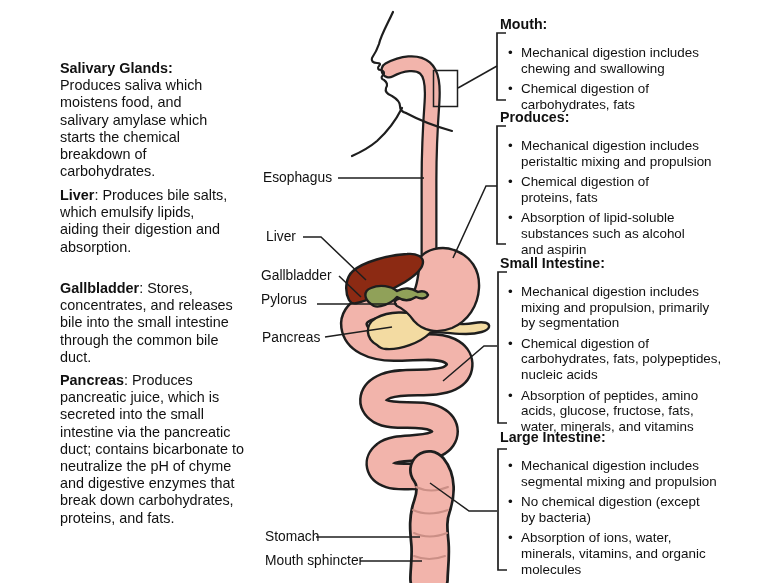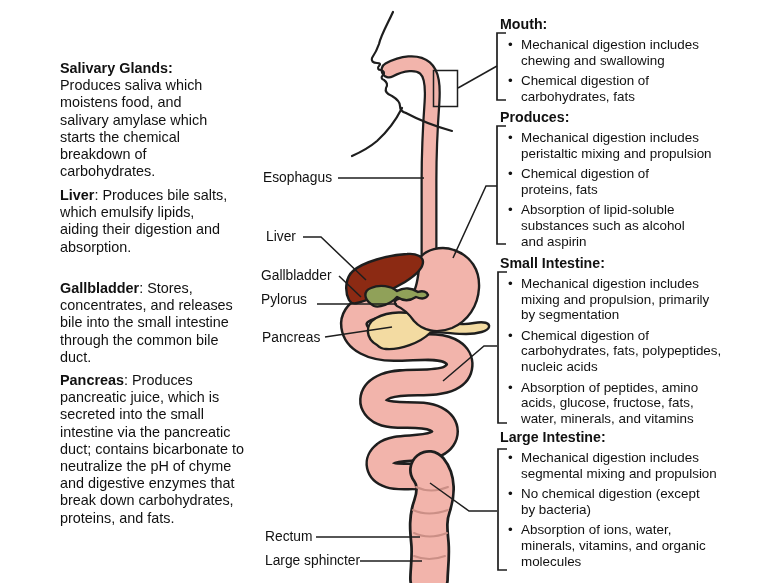--- a/index.html
+++ b/index.html
@@ -17,21 +17,21 @@
   .headline{fill:none;stroke:var(--outline);stroke-width:2.2;stroke-linecap:round;stroke-linejoin:round;}
   .lead{fill:none;stroke:var(--outline);stroke-width:1.5;}
   .bracket{fill:none;stroke:var(--outline);stroke-width:1.7;}
   .crease{fill:none;stroke:#cb8f86;stroke-width:2;stroke-linecap:round;}
   .note{position:absolute;left:60px;width:216px;font-size:14.4px;line-height:17.2px;
         white-space:pre-line;}
   .note b{font-weight:bold;}
   .organ-label{position:absolute;z-index:2;font-size:13.8px;line-height:15px;white-space:nowrap;}
   .rsec{position:absolute;left:500px;width:256px;z-index:2;}
   .rsec h3{margin:0;font-size:14.2px;line-height:17px;font-weight:bold;white-space:nowrap;}
-  .rsec ul{margin:4px 0 0 0;padding:0 0 0 8px;list-style:none;}
+  .rsec ul{margin:12px 0 0 0;padding:0 0 0 8px;list-style:none;}
   .rsec li{position:relative;padding-left:13px;margin:0 0 5px 0;font-size:13.4px;
            line-height:15.6px;}
   .rsec li::before{content:"\2022";position:absolute;left:0;top:0;}
   .rsec li span{white-space:pre-line;}
 </style>
 </head>
 <body>
 
 <div class="canvas">
 
@@ -115,22 +115,22 @@
 concentrates, and releases
 bile into the small intestine
 through the common bile
 duct.</span></div>
 
   <div class="organ-label" style="left:263px;top:170px">Esophagus</div>
   <div class="organ-label" style="left:266px;top:229px">Liver</div>
   <div class="organ-label" style="left:261px;top:268px">Gallbladder</div>
   <div class="organ-label" style="left:261px;top:292px">Pylorus</div>
   <div class="organ-label" style="left:262px;top:330px">Pancreas</div>
-  <div class="organ-label" style="left:265px;top:529px">Rectum</div>
-  <div class="organ-label" style="left:265px;top:553px">Large sphincter</div>
+  <div class="organ-label" style="left:265px;top:529px">Stomach</div>
+  <div class="organ-label" style="left:265px;top:553px">Mouth sphincter</div>
 
   <div class="rsec" style="top:16px">
     <h3>Mouth:</h3>
     <ul>
       <li><span>Mechanical digestion includes
 chewing and swallowing</span></li>
       <li><span>Chemical digestion of
 carbohydrates, fats</span></li>
     </ul>
   </div>

